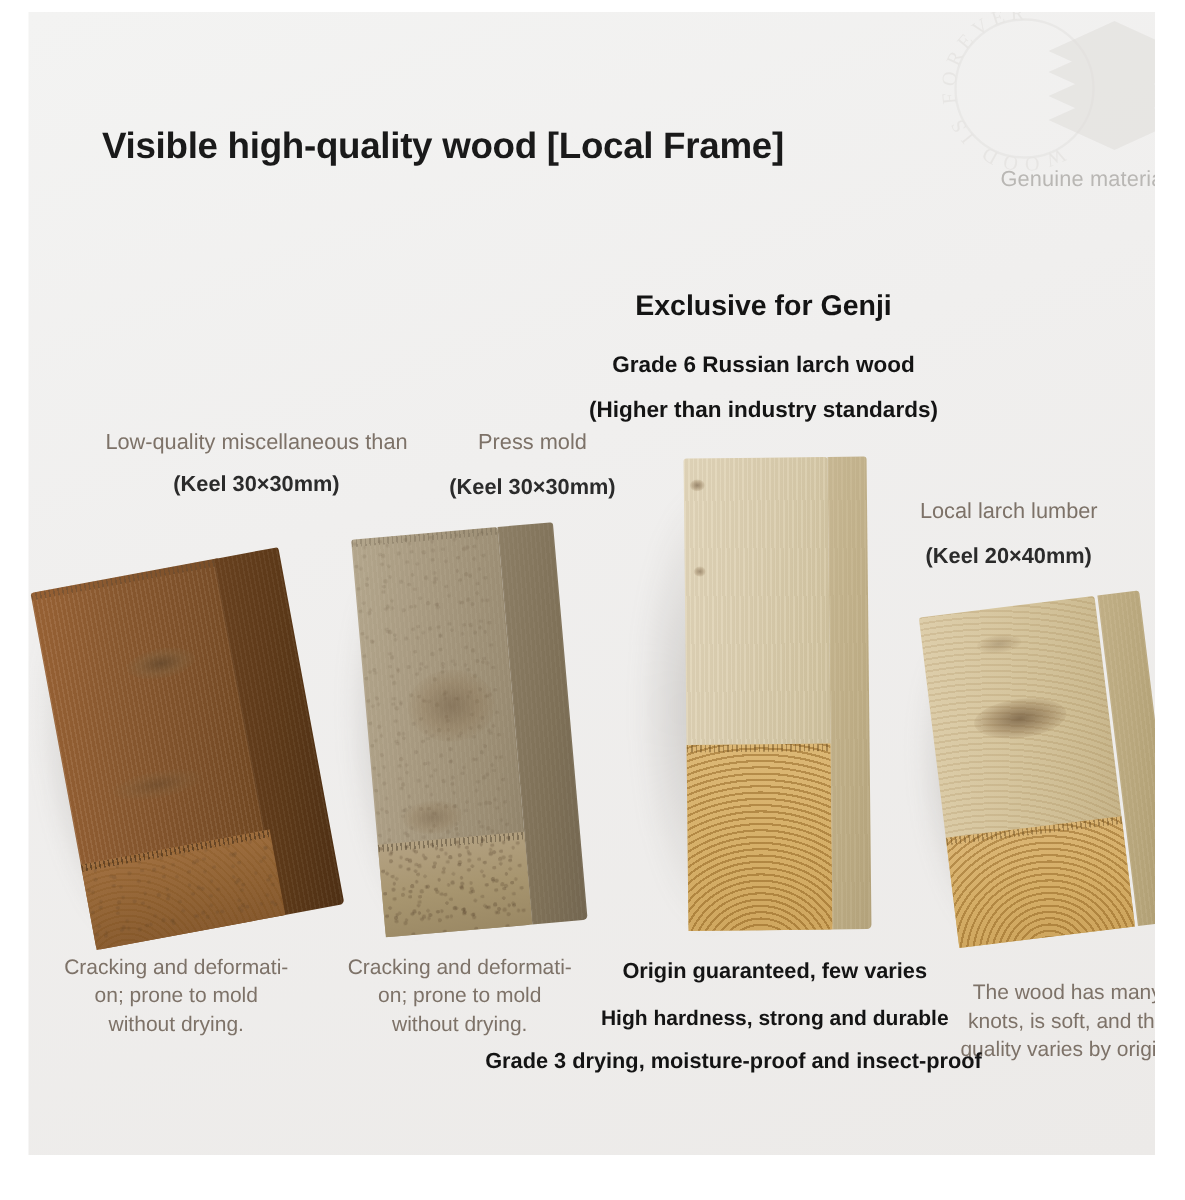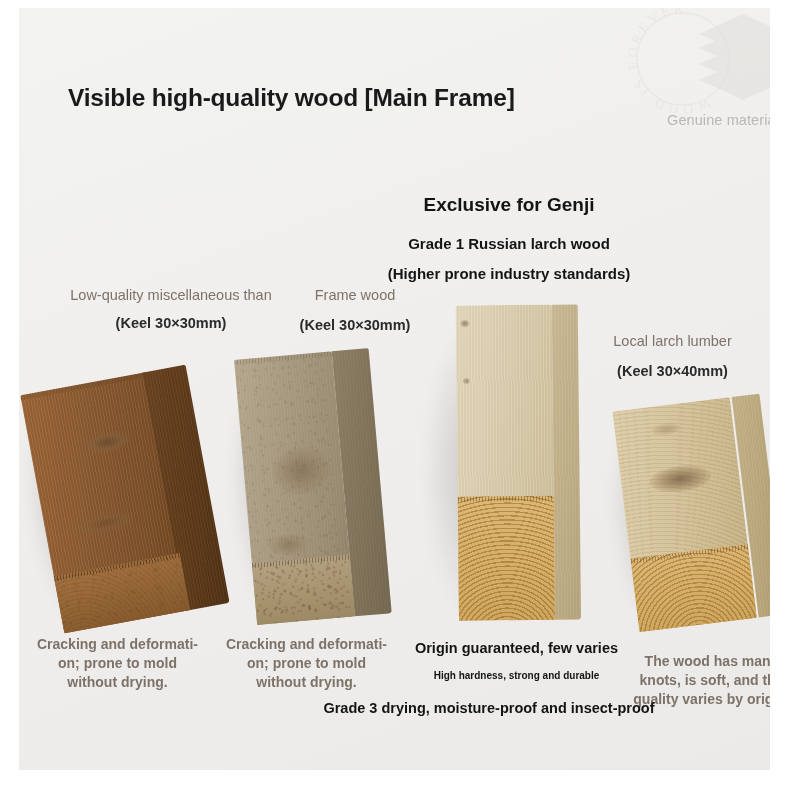--- a/index.html
+++ b/index.html
@@ -91,35 +91,35 @@
   #n4{left:556px; top:325px; width:195px;}
   #s4{left:556px; top:355px; width:195px;}
 
   
   .bottom-muted{
     position:absolute;
     text-align:center;
     color:#7d7268;
     font-size:14px;
     line-height:19px;
-    font-weight:bold;
+    font-weight:normal;
   }
   .bottom-dark{
     position:absolute;
     text-align:center;
     color:#141414;
     font-weight:bold;
     white-space:nowrap;
   }
   #b1{left: -4px; top:627px; width:205px;}
   #b2{left:185px; top:627px; width:205px;}
   #b4{left:605px; top:644px; width:175px;}
 
   #d1{left:375px; top:632px; width:245px; font-size:14.5px;}
-  #d2{left:375px; top:662px; width:245px; font-size:10px;}
+  #d2{left:375px; top:662px; width:245px; font-size:14px;}
   #d3{left:285px; top:692px; width:370px; font-size:14.5px;}
 
   
   .plank{
     position:absolute;
     transform-origin:50% 100%;
   }
   .plank .shadow{
     position:absolute;
     left:-16px; top:6%;
@@ -216,34 +216,34 @@
         <polygon points="48,4 92,24 48,44 4,24"></polygon>
         <polygon points="4,38 24,29 48,40 72,29 92,38 48,58"></polygon>
         <polygon points="4,54 24,45 48,56 72,45 92,54 48,74"></polygon>
         <polygon points="4,70 24,61 48,72 72,61 92,70 48,90"></polygon>
       </g>
     </svg>
   </div>
 
   <div class="wm" id="wm-caption">Genuine materials</div>
 
-  <div id="headline">Visible high-quality wood [Main Frame]</div>
+  <div id="headline">Visible high-quality wood [Local Frame]</div>
 
   <div class="ctr" id="genji">Exclusive for Genji</div>
-  <div class="ctr" id="larch">Grade 1 Russian larch wood</div>
-  <div class="ctr" id="higher">(Higher prone industry standards)</div>
+  <div class="ctr" id="larch">Grade 6 Russian larch wood</div>
+  <div class="ctr" id="higher">(Higher than industry standards)</div>
 
   <div class="sample-name" id="n1">Low-quality miscellaneous than</div>
   <div class="sample-spec" id="s1">(Keel 30×30mm)</div>
 
-  <div class="sample-name" id="n2">Frame wood</div>
+  <div class="sample-name" id="n2">Press mold</div>
   <div class="sample-spec" id="s2">(Keel 30×30mm)</div>
 
   <div class="sample-name" id="n4">Local larch lumber</div>
-  <div class="sample-spec" id="s4">(Keel 30×40mm)</div>
+  <div class="sample-spec" id="s4">(Keel 20×40mm)</div>
 
   <div class="plank" style="left:44px; top:368px; width:168px; height:242px; transform:rotate(-10.5deg);">
     <div class="shadow"></div>
     <div class="face" style="left:0;top:0;width:128px;height:100%;
                 background:linear-gradient(100deg,#9a6335 0%,#8b5a30 34%,#7d5029 70%,#6f461f 100%);">
       <div class="grain-v" style="opacity:.45;"></div>
       <div class="knot" style="left:54px;top:52px;width:46px;height:20px;"></div>
       <div class="knot" style="left:30px;top:132px;width:60px;height:18px;opacity:.6;"></div>
       <div class="rough-edge" style="top:0;"></div>
     </div>

